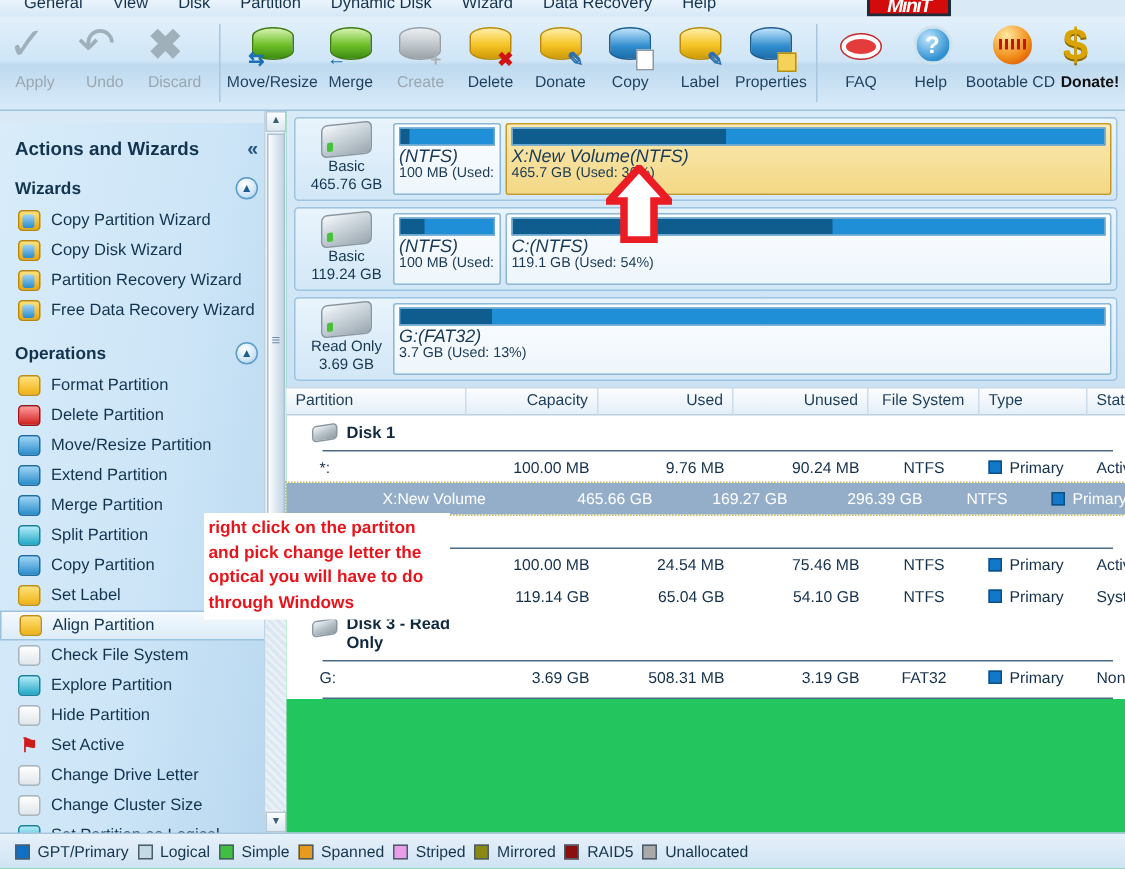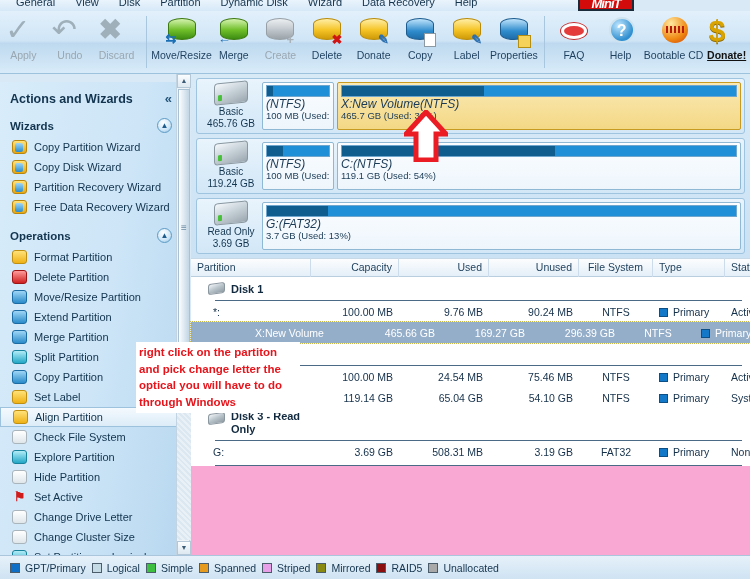--- a/index.html
+++ b/index.html
@@ -149,21 +149,21 @@
     content:"≡"; position:absolute; left:2px; top:132px; color:#6d8ba3; font-size:10px;
   }
   .sb-scroll .lower{
     position:absolute; top:306px; left:0; width:14px; height:160px;
     background:repeating-linear-gradient(45deg,#e9f1f7 0 2px,#dce8f1 2px 4px);
   }
 
   
   .main{
     position:absolute; top:74px; left:191px; width:559px; height:481px;
-    background:#f9a8d4;
+    background:#22c55e;
   }
   .diskmap{
     background:linear-gradient(#d9eaf7,#cbe2f4);
     padding:4px 5px 2px 5px; height:184px;
   }
   .diskrow{
     display:flex; align-items:stretch;
     background:linear-gradient(#e9f4fc,#d2e7f7);
     border:1px solid #9ec4df; border-radius:3px;
     margin-bottom:4px; height:56px; padding:3px;
@@ -375,21 +375,21 @@
     <div class="tbtn" style="width:68px">
       <div class="ico">
           <div class="bootcd"></div>
         </div>
       <div class="lbl">Bootable CD</div>
     </div>
     <div class="tbtn" style="width:58px">
       <div class="ico">
           <div class="dollar">$</div>
         </div>
-      <div class="lbl" style="font-weight:bold;color:#111;text-decoration:underline;">Donate!</div>
+      <div class="lbl" style="font-weight:bold;color:#111;">Donate!</div>
     </div>
   </div>
 
   <div class="sidebar">
     <div class="sb-title">
       <span>Actions and Wizards</span>
       <span class="chev-left">«</span>
     </div>
 
     <div class="sb-section">

